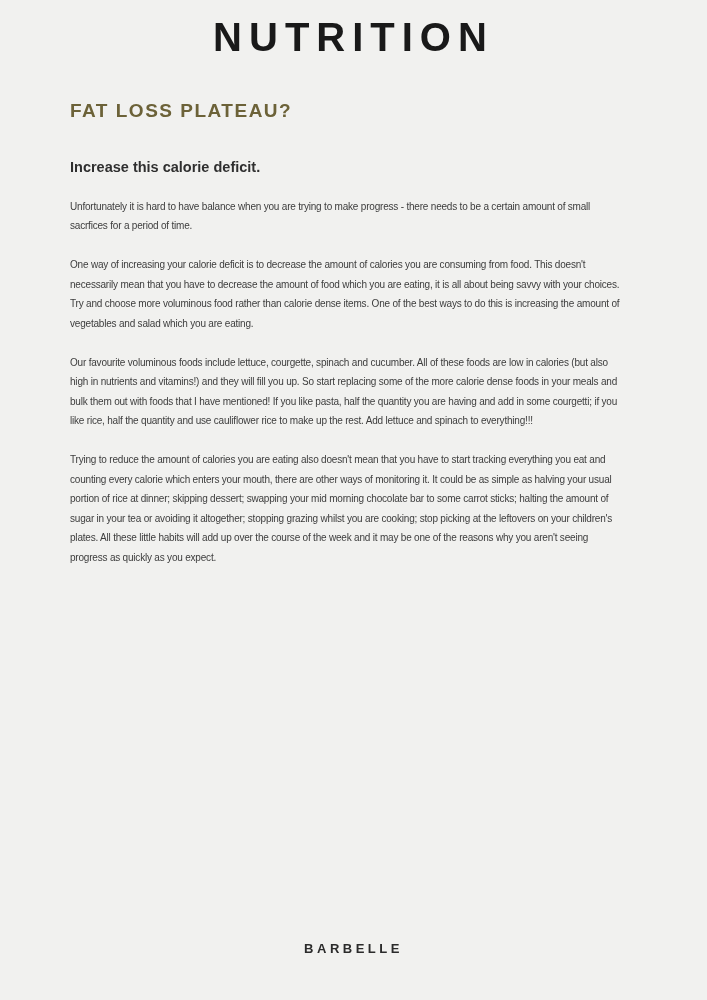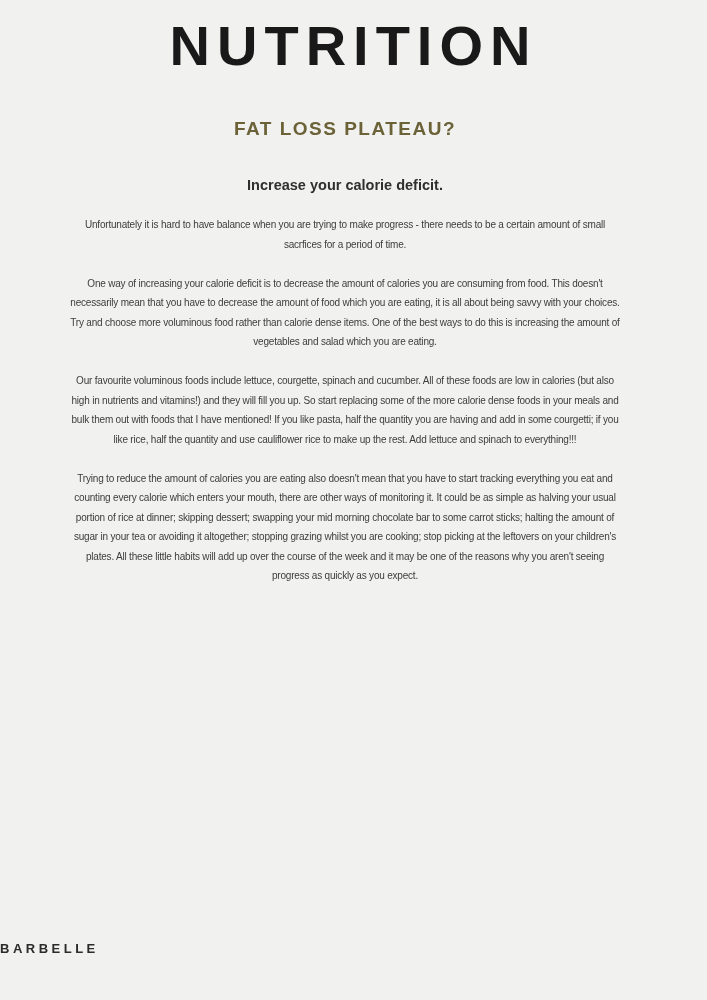--- a/index.html
+++ b/index.html
@@ -18,30 +18,29 @@
     position: relative;
     width: 707px;
     height: 1000px;
     overflow: hidden;
     background: #f1f1ef;
   }
   .page-title {
     margin: 0;
     padding-top: 14px;
     text-align: center;
-    font-size: 56px;
+    font-size: 40px;
     font-weight: 700;
     letter-spacing: 7px;
     color: #191919;
     line-height: 1.15;
   }
   .content {
     margin: 0 0 0 70px;
     width: 550px;
-    text-align: center;
   }
   .article-heading {
     margin: 40px 0 0 0;
     font-size: 19px;
     font-weight: 700;
     letter-spacing: 1.5px;
     color: #6c6238;
     line-height: 1.2;
   }
   .lead {
@@ -56,42 +55,42 @@
     font-size: 10px;
     letter-spacing: -0.2px;
     line-height: 19.5px;
     color: #3d3d3d;
   }
   .page-footer {
     position: absolute;
     top: 941px;
     left: 0;
     width: 707px;
-    text-align: left;
+    text-align: center;
   }
   .brand-wordmark {
     font-size: 13px;
     font-weight: 600;
     letter-spacing: 3.5px;
     color: #2b2b2b;
   }
 </style>
 </head>
 <body>
 
 <div class="page">
 
   <header>
     <h1 class="page-title">NUTRITION</h1>
   </header>
 
   <main class="content">
     <h2 class="article-heading">FAT LOSS PLATEAU?</h2>
 
-    <p class="lead">Increase your calorie deficit.</p>
+    <p class="lead">Increase this calorie deficit.</p>
 
     <p class="body-paragraph">Unfortunately it is hard to have balance when you are trying to make progress - there needs to be a certain amount of small sacrfices for a period of time.</p>
 
     <p class="body-paragraph">One way of increasing your calorie deficit is to decrease the amount of calories you are consuming from food. This doesn't necessarily mean that you have to decrease the amount of food which you are eating, it is all about being savvy with your choices. Try and choose more voluminous food rather than calorie dense items. One of the best ways to do this is increasing the amount of vegetables and salad which you are eating.</p>
 
     <p class="body-paragraph">Our favourite voluminous foods include lettuce, courgette, spinach and cucumber. All of these foods are low in calories (but also high in nutrients and vitamins!) and they will fill you up. So start replacing some of the more calorie dense foods in your meals and bulk them out with foods that I have mentioned! If you like pasta, half the quantity you are having and add in some courgetti; if you like rice, half the quantity and use cauliflower rice to make up the rest. Add lettuce and spinach to everything!!!</p>
 
     <p class="body-paragraph">Trying to reduce the amount of calories you are eating also doesn't mean that you have to start tracking everything you eat and counting every calorie which enters your mouth, there are other ways of monitoring it. It could be as simple as halving your usual portion of rice at dinner; skipping dessert; swapping your mid morning chocolate bar to some carrot sticks; halting the amount of sugar in your tea or avoiding it altogether; stopping grazing whilst you are cooking; stop picking at the leftovers on your children's plates. All these little habits will add up over the course of the week and it may be one of the reasons why you aren't seeing progress as quickly as you expect.</p>
   </main>
 

